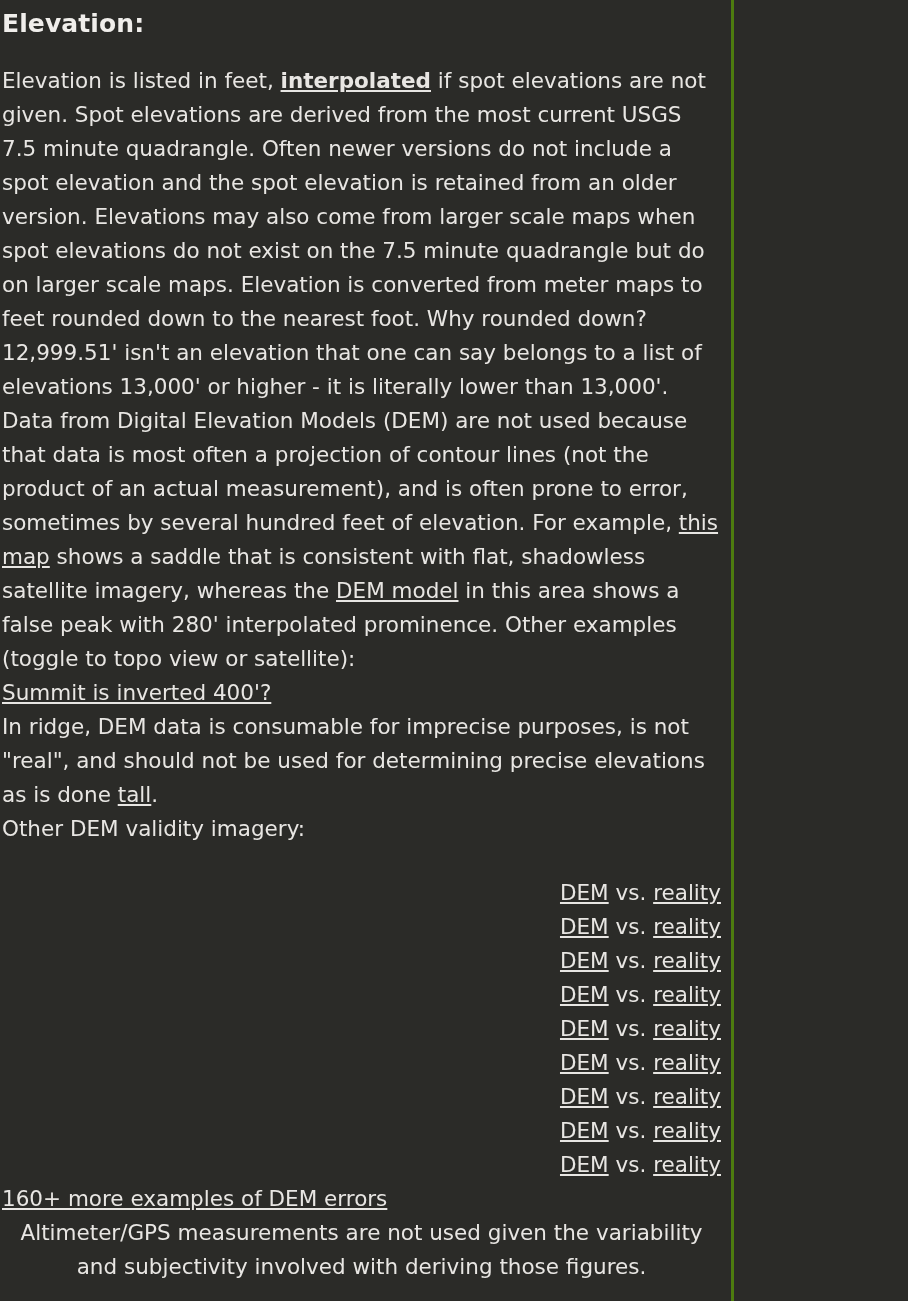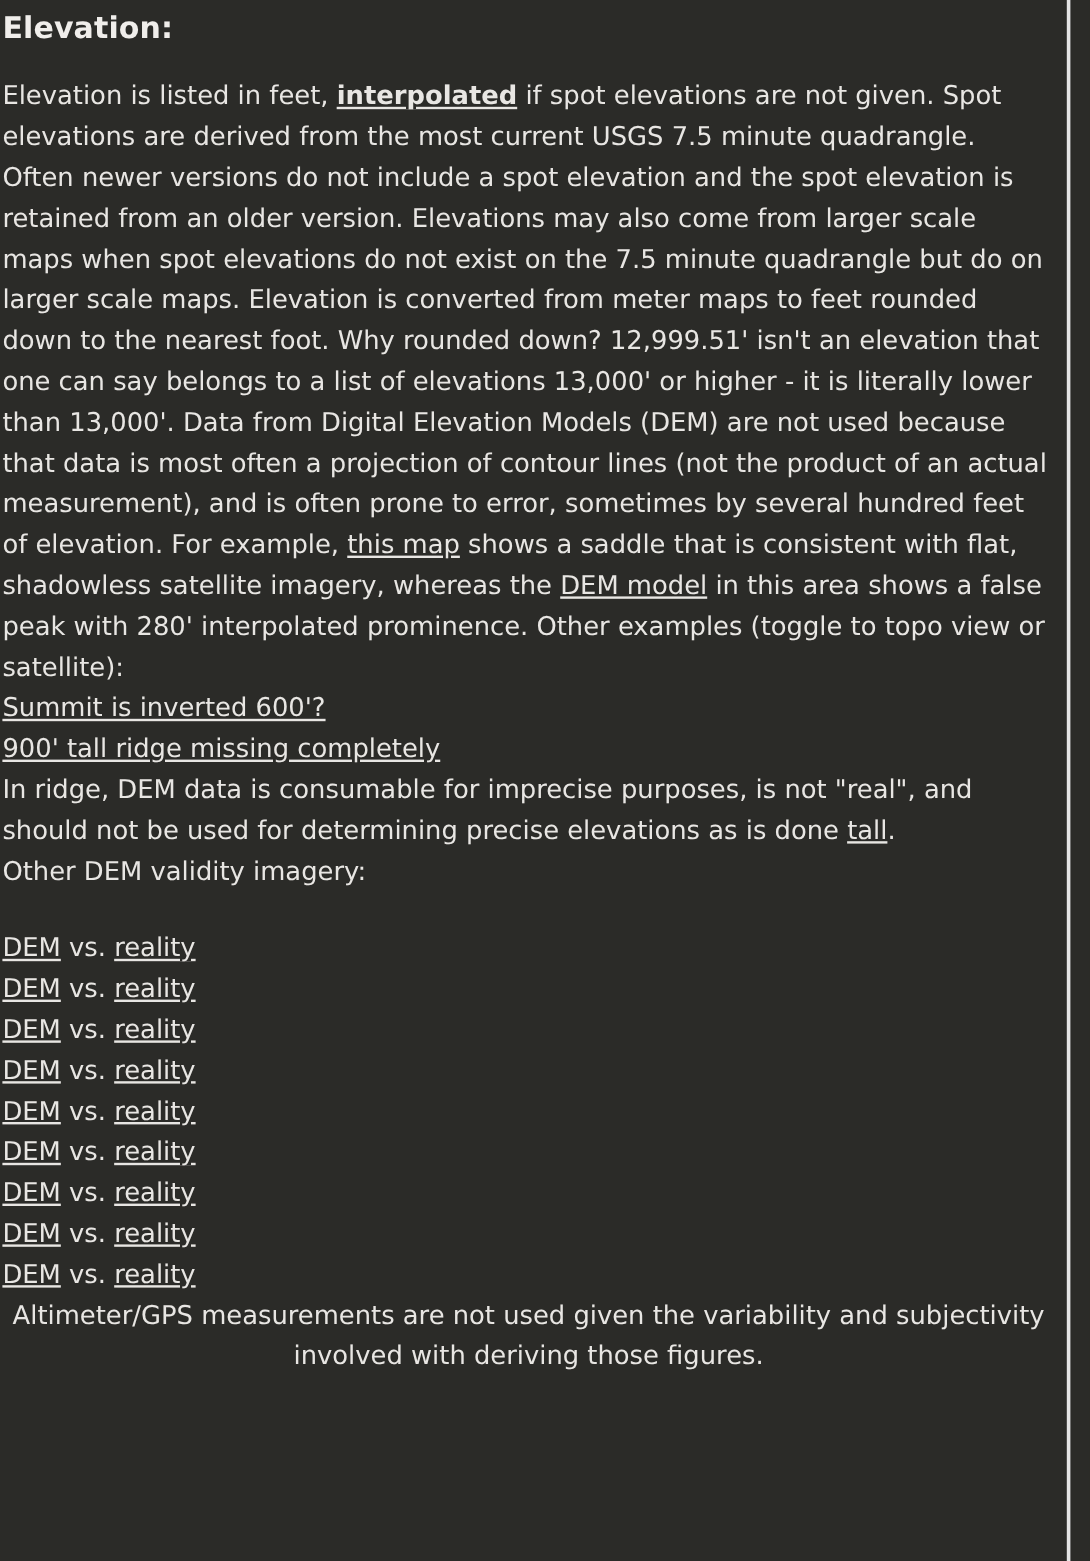--- a/index.html
+++ b/index.html
@@ -7,25 +7,25 @@
     padding: 0;
   }
   body {
     width: 908px;
     min-height: 1301px;
     background: #2b2b28;
     font-family: "DejaVu Sans", sans-serif;
     color: #e8e6e3;
   }
   .page {
-    width: 892px;
+    width: 734px;
     min-height: 1301px;
     box-sizing: border-box;
     background: #2b2b28;
-    border-right: 3px solid #e5e5e5;
+    border-right: 3px solid #4d7c0f;
     position: relative;
     padding: 0;
   }
   .inner {
     padding: 0 10px 0 2px;
   }
   h2.section-title {
     font-size: 25px;
     font-weight: bold;
     margin: 0;
@@ -56,40 +56,40 @@
     line-height: 34px;
     color: #e8e6e3;
   }
   .dem-list {
     padding-top: 30px;
   }
   .dem-row {
     font-size: 21.5px;
     line-height: 34px;
     white-space: nowrap;
+    text-align: right;
   }
   .tail {
     font-size: 21.5px;
     line-height: 34px;
     padding-bottom: 14px;
     text-align: center;
   }
 </style>
 </head>
 <body>
 
 <div class="page">
   <div class="inner">
 
     <h2 class="section-title">Elevation:</h2>
 
     <p class="body-text"><span>Elevation is listed in feet, </span><a href="#" class="lnk strong-link">interpolated</a><span> if spot elevations are not given. Spot elevations are derived from the most current USGS 7.5 minute quadrangle. Often newer versions do not include a spot elevation and the spot elevation is retained from an older version. Elevations may also come from larger scale maps when spot elevations do not exist on the 7.5 minute quadrangle but do on larger scale maps. Elevation is converted from meter maps to feet rounded down to the nearest foot. Why rounded down? 12,999.51' isn't an elevation that one can say belongs to a list of elevations 13,000' or higher - it is literally lower than 13,000'. Data from Digital Elevation Models (DEM) are not used because that data is most often a projection of contour lines (not the product of an actual measurement), and is often prone to error, sometimes by several hundred feet of elevation. For example, </span><a href="#" class="lnk">this map</a><span> shows a saddle that is consistent with flat, shadowless satellite imagery, whereas the </span><a href="#" class="lnk">DEM model</a><span> in this area shows a false peak with 280' interpolated prominence. Other examples (toggle to topo view or satellite):</span></p>
 
-    <div class="blockline"><a href="#" class="lnk">Summit is inverted 600'?</a></div>
-    <div class="blockline"><a href="#" class="lnk">900' tall ridge missing completely</a></div>
+    <div class="blockline"><a href="#" class="lnk">Summit is inverted 400'?</a></div>
 
     <div class="blockline"><span>In ridge, DEM data is consumable for imprecise purposes, is not "real", and should not be used for determining precise elevations as is done </span><a href="#" class="lnk">tall</a><span>.</span></div>
 
     <div class="blockline">Other DEM validity imagery:</div>
 
     <div class="dem-list">
 
       <div class="dem-row"><a href="#" class="lnk">DEM</a><span> vs. </span><a href="#" class="lnk">reality</a></div>
 
       <div class="dem-row"><a href="#" class="lnk">DEM</a><span> vs. </span><a href="#" class="lnk">reality</a></div>
@@ -103,17 +103,18 @@
       <div class="dem-row"><a href="#" class="lnk">DEM</a><span> vs. </span><a href="#" class="lnk">reality</a></div>
 
       <div class="dem-row"><a href="#" class="lnk">DEM</a><span> vs. </span><a href="#" class="lnk">reality</a></div>
 
       <div class="dem-row"><a href="#" class="lnk">DEM</a><span> vs. </span><a href="#" class="lnk">reality</a></div>
 
       <div class="dem-row"><a href="#" class="lnk">DEM</a><span> vs. </span><a href="#" class="lnk">reality</a></div>
 
     </div>
 
+    <div class="blockline"><a href="#" class="lnk">160+ more examples of DEM errors</a></div>
 
     <div class="tail">Altimeter/GPS measurements are not used given the variability and subjectivity involved with deriving those figures.</div>
 
   </div>
 </div>
 
 </body></html>

